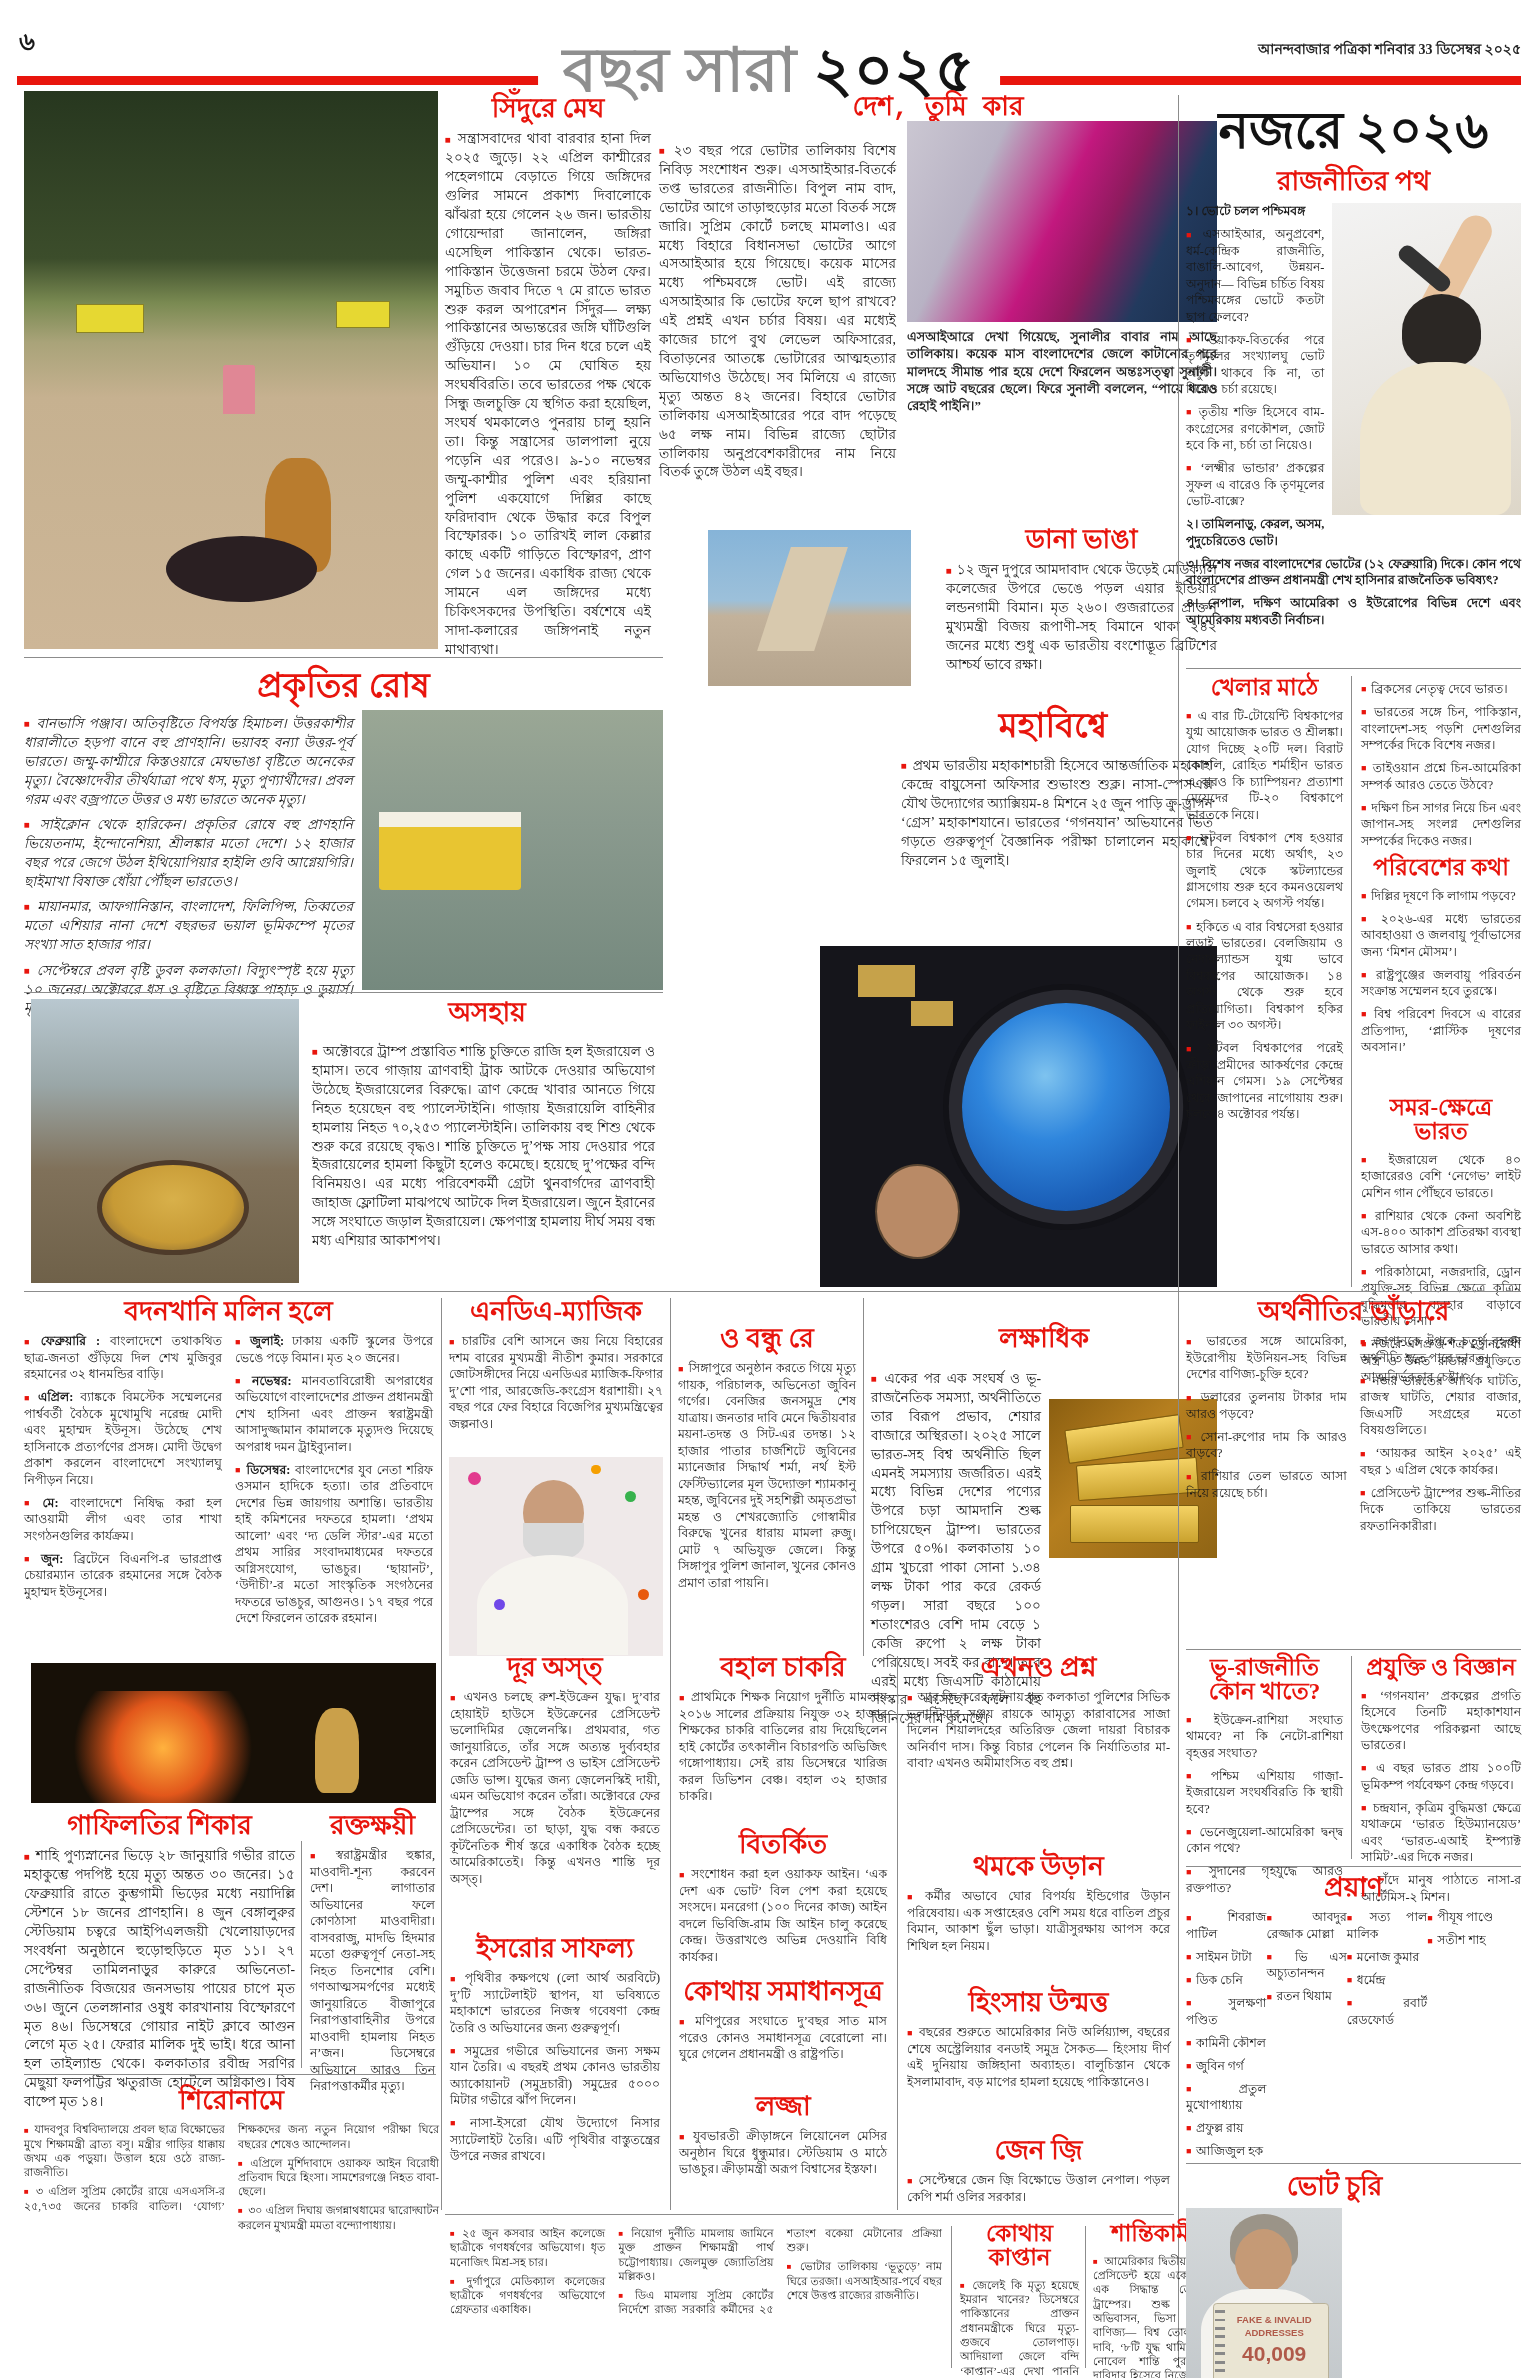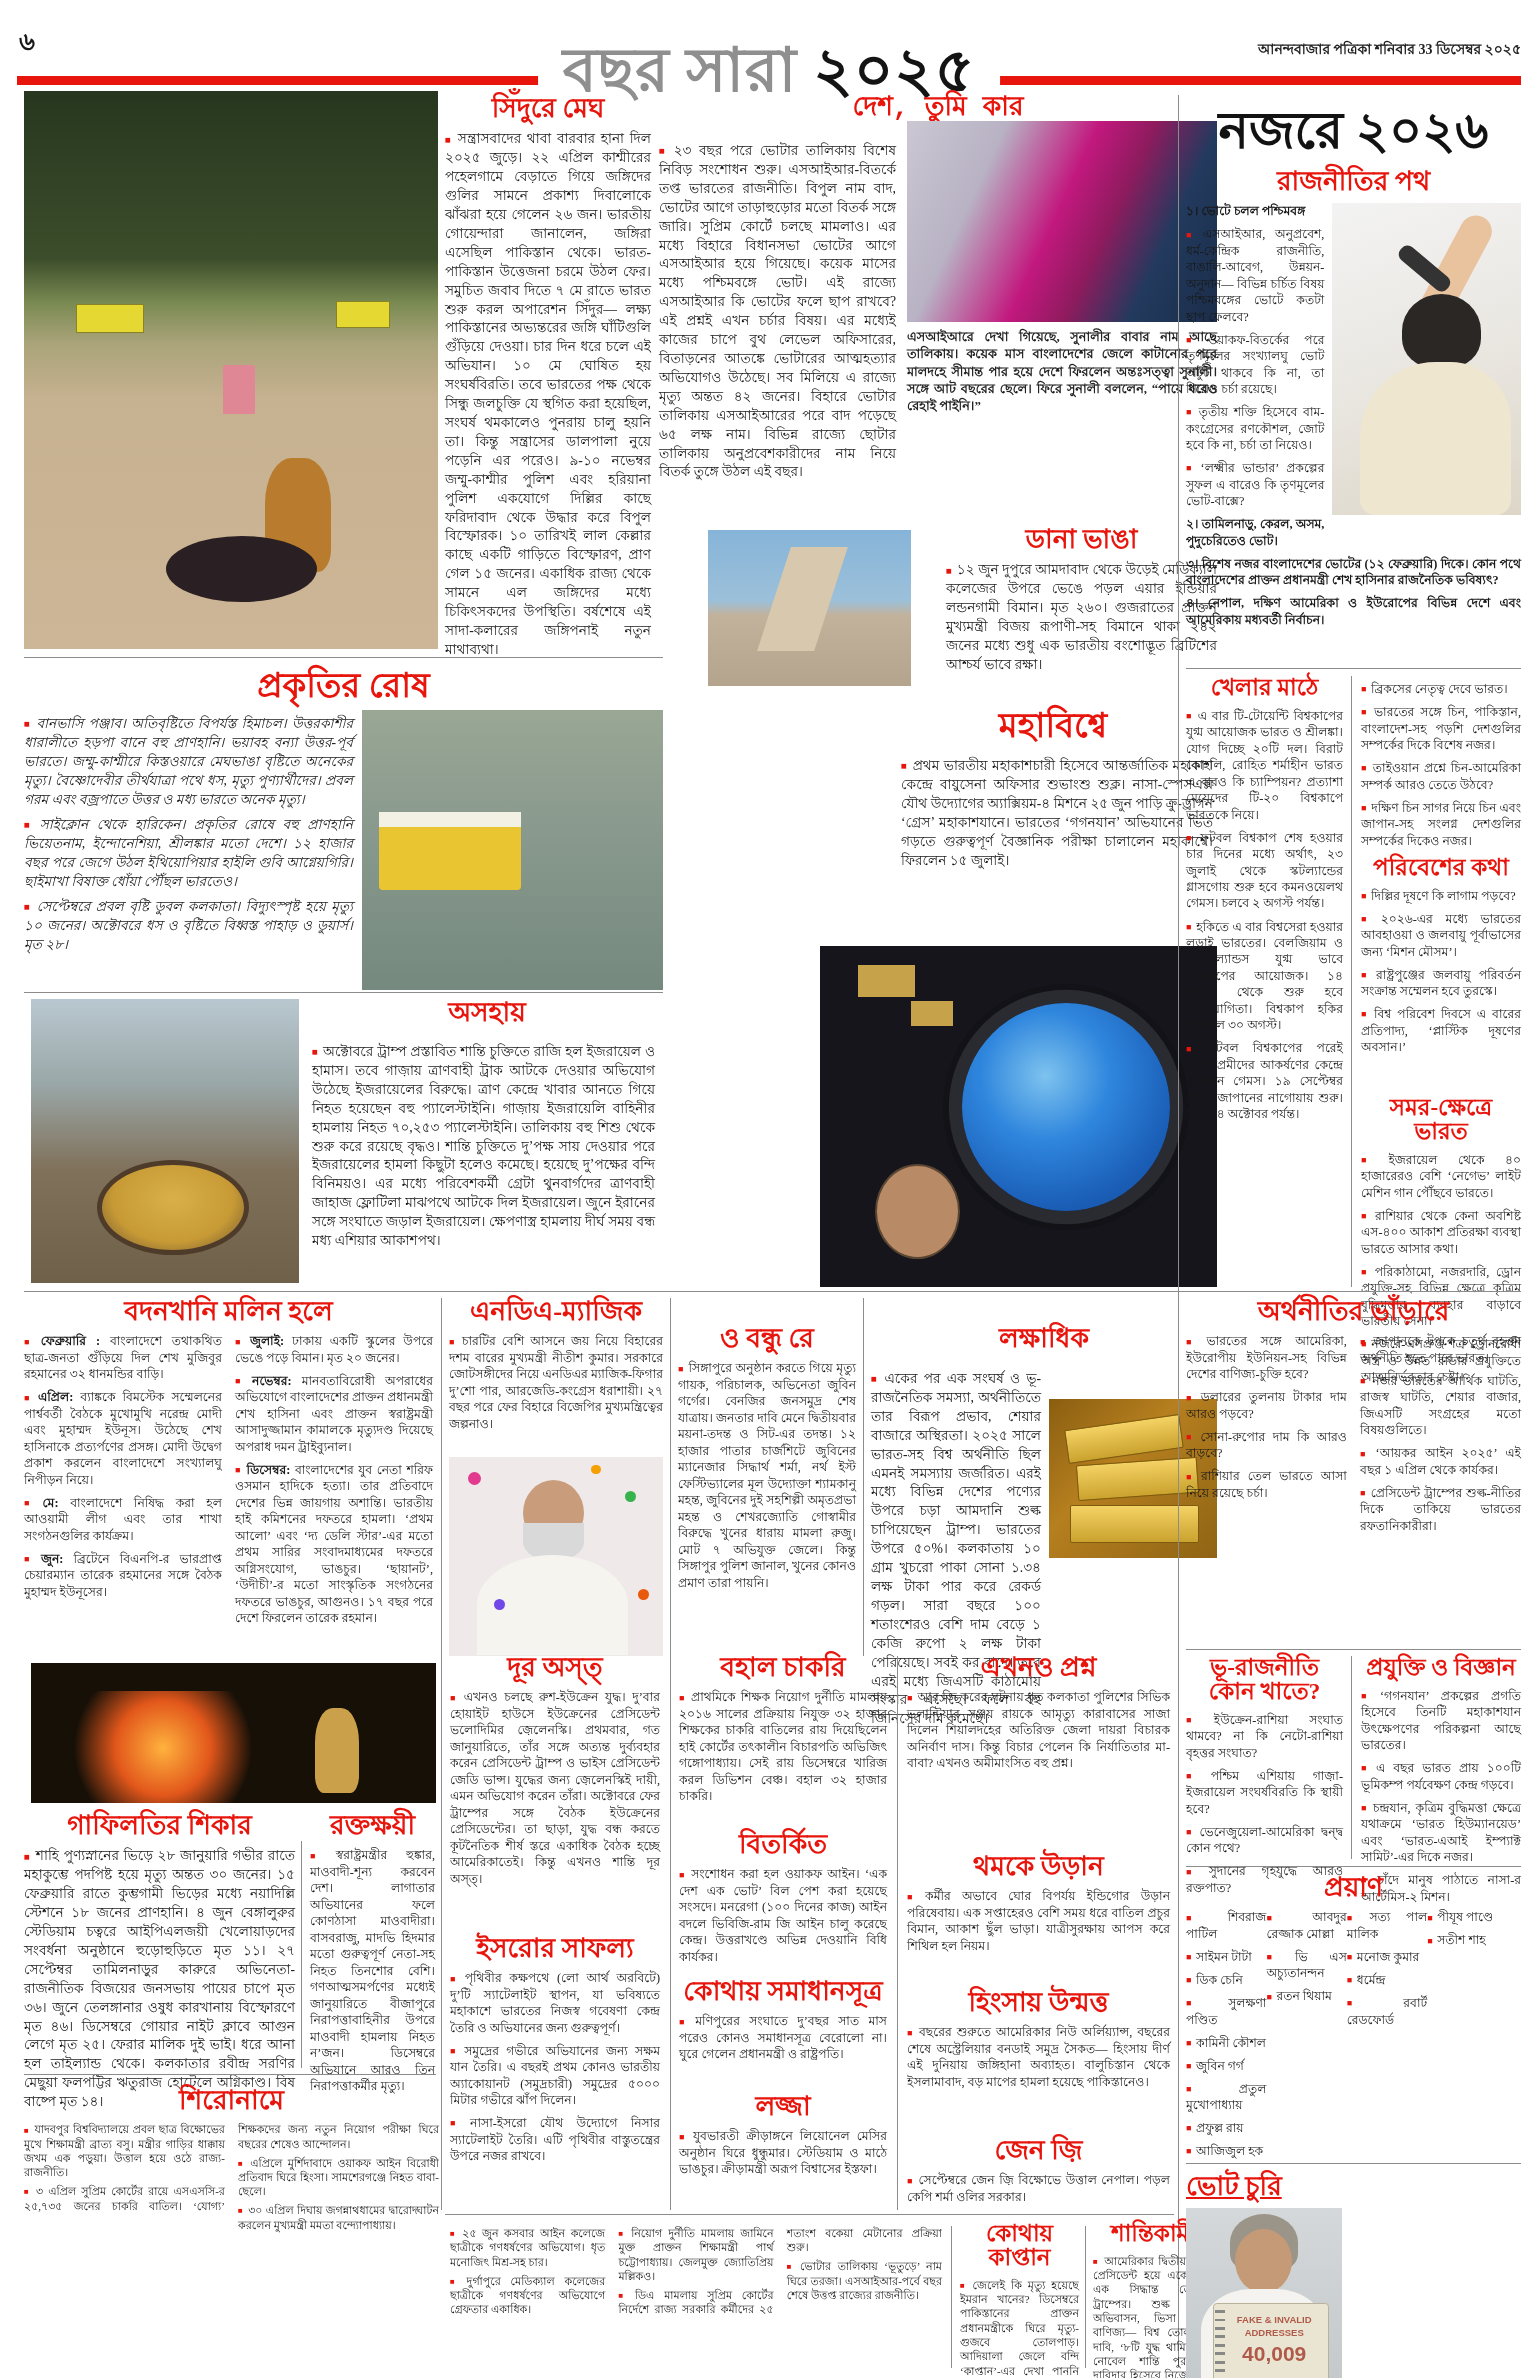--- a/index.html
+++ b/index.html
@@ -119,20 +119,21 @@
       <div class="itm"><span class="sq">■</span>১২ জুন দুপুরে আমদাবাদ থেকে উড়েই মেডিক্যাল কলেজের উপরে ভেঙে পড়ল এয়ার ইন্ডিয়ার লন্ডনগামী বিমান। মৃত ২৬০। গুজরাতের প্রাক্তন মুখ্যমন্ত্রী বিজয় রূপাণী-সহ বিমানে থাকা ২৪২ জনের মধ্যে শুধু এক ভারতীয় বংশোদ্ভূত ব্রিটিশের আশ্চর্য ভাবে রক্ষা।</div>
     </div>
 
   <div class="hr" style="left:24px;top:657px;width:639px;"></div>
   <div class="abs h-lg" style="left:24px;top:668px;width:639px;">
       <h2>প্রকৃতির রোষ</h2>
     </div>
   <div class="abs" style="left:24px;top:715px;width:329px;font-style:italic;">
       <div class="itm"><span class="sq">■</span>বানভাসি পঞ্জাব। অতিবৃষ্টিতে বিপর্যস্ত হিমাচল। উত্তরকাশীর ধারালীতে হড়পা বানে বহু প্রাণহানি। ভয়াবহ বন্যা উত্তর-পূর্ব ভারতে। জম্মু-কাশ্মীরে কিস্তওয়ারে মেঘভাঙা বৃষ্টিতে অনেকের মৃত্যু। বৈষ্ণোদেবীর তীর্থযাত্রা পথে ধস, মৃত্যু পুণ্যার্থীদের। প্রবল গরম এবং বজ্রপাতে উত্তর ও মধ্য ভারতে অনেক মৃত্যু।</div>
       <div class="itm"><span class="sq">■</span>সাইক্লোন থেকে হারিকেন। প্রকৃতির রোষে বহু প্রাণহানি ভিয়েতনাম, ইন্দোনেশিয়া, শ্রীলঙ্কার মতো দেশে। ১২ হাজার বছর পরে জেগে উঠল ইথিয়োপিয়ার হাইলি গুবি আগ্নেয়গিরি। ছাইমাখা বিষাক্ত ধোঁয়া পৌঁছল ভারতেও।</div>
+      <div class="itm"><span class="sq">■</span>মায়ানমার, আফগানিস্তান, বাংলাদেশ, ফিলিপিন্স, তিব্বতের মতো এশিয়ার নানা দেশে বছরভর ভয়াল ভূমিকম্পে মৃতের সংখ্যা সাত হাজার পার।</div>
       <div class="itm"><span class="sq">■</span>সেপ্টেম্বরে প্রবল বৃষ্টি ডুবল কলকাতা। বিদ্যুৎস্পৃষ্ট হয়ে মৃত্যু ১০ জনের। অক্টোবরে ধস ও বৃষ্টিতে বিধ্বস্ত পাহাড় ও ডুয়ার্স। মৃত ২৮।</div>
     </div>
   <div class="ph ph-flood" style="left:362px;top:710px;width:301px;height:280px;">
     <div class="bus" style="left:17px;top:114px;width:142px;height:66px;"></div>
     <div class="busroof" style="left:17px;top:102px;width:142px;height:15px;"></div>
   </div>
 
   <div class="abs h-lg" style="left:890px;top:708px;width:326px;">
       <h2>মহাবিশ্বে</h2>
     </div>
@@ -395,21 +396,21 @@
     </div>
 
   <div class="hr" style="left:1186px;top:1866px;width:335px;"></div>
   <div class="abs h-md" style="left:1186px;top:1874px;width:335px;">
     <h2>প্রয়াণ</h2>
     <div><div class="proyan-col sm" style="width: 24%;"><div class="itm"><span class="sq">■</span>শিবরাজ পাটিল</div><div class="itm"><span class="sq">■</span>সাইমন টাটা</div><div class="itm"><span class="sq">■</span>ডিক চেনি</div><div class="itm"><span class="sq">■</span>সুলক্ষণা পণ্ডিত</div><div class="itm"><span class="sq">■</span>কামিনী কৌশল</div><div class="itm"><span class="sq">■</span>জুবিন গর্গ</div><div class="itm"><span class="sq">■</span>প্রতুল মুখোপাধ্যায়</div><div class="itm"><span class="sq">■</span>প্রফুল্ল রায়</div><div class="itm"><span class="sq">■</span>আজিজুল হক</div></div><div class="proyan-col sm" style="width: 24%;"><div class="itm"><span class="sq">■</span>আবদুর রেজ্জাক মোল্লা</div><div class="itm"><span class="sq">■</span>ভি এস অচ্যুতানন্দন</div><div class="itm"><span class="sq">■</span>রতন থিয়াম</div></div><div class="proyan-col sm" style="width: 24%;"><div class="itm"><span class="sq">■</span>সত্য পাল মালিক</div><div class="itm"><span class="sq">■</span>মনোজ কুমার</div><div class="itm"><span class="sq">■</span>ধর্মেন্দ্র</div><div class="itm"><span class="sq">■</span>রবার্ট রেডফোর্ড</div></div><div class="proyan-col sm" style="width: 24%;"><div class="itm"><span class="sq">■</span>পীযূষ পাণ্ডে</div><div class="itm"><span class="sq">■</span>সতীশ শাহ</div></div></div>
   </div>
 
   <div class="hr" style="left:1186px;top:2163px;width:335px;"></div>
   <div class="abs h-md" style="left:1186px;top:2173px;width:335px;">
-    <h2 style="text-align:left;padding-right:38px;text-decoration:underline;">ভোট চুরি</h2>
+    <h2 style="text-align:center;padding-right:38px;">ভোট চুরি</h2>
     <div class="ph ph-rahul" style="position:relative;float:left;width:156px;height:185px;margin:0 7.6px 3.8px 0;">
       <div class="r-hairg" style="left:44px;top:5.7px;width:68px;height:57px;"></div>
       <div class="r-face" style="left:49px;top:21px;width:57px;height:64px;"></div>
       <div class="r-shirt" style="left:15px;top:81px;width:125px;height:104px;"></div>
       <div class="book" style="left:26.5px;top:95px;width:114px;height:85px;">
         <div class="spiral" style="left:1.9px;top:5.7px;height:74px;"></div>
         <div class="book-txt" style="left:13.2px;top:9.5px;width:95px;font-size:9.5px;">FAKE &amp; INVALID</div>
         <div class="book-txt" style="left:13.2px;top:23px;width:95px;font-size:9.5px;">ADDRESSES</div>
         <div class="book-txt" style="left:13.2px;top:38px;width:95px;font-size:21px;">40,009</div>
       </div>

